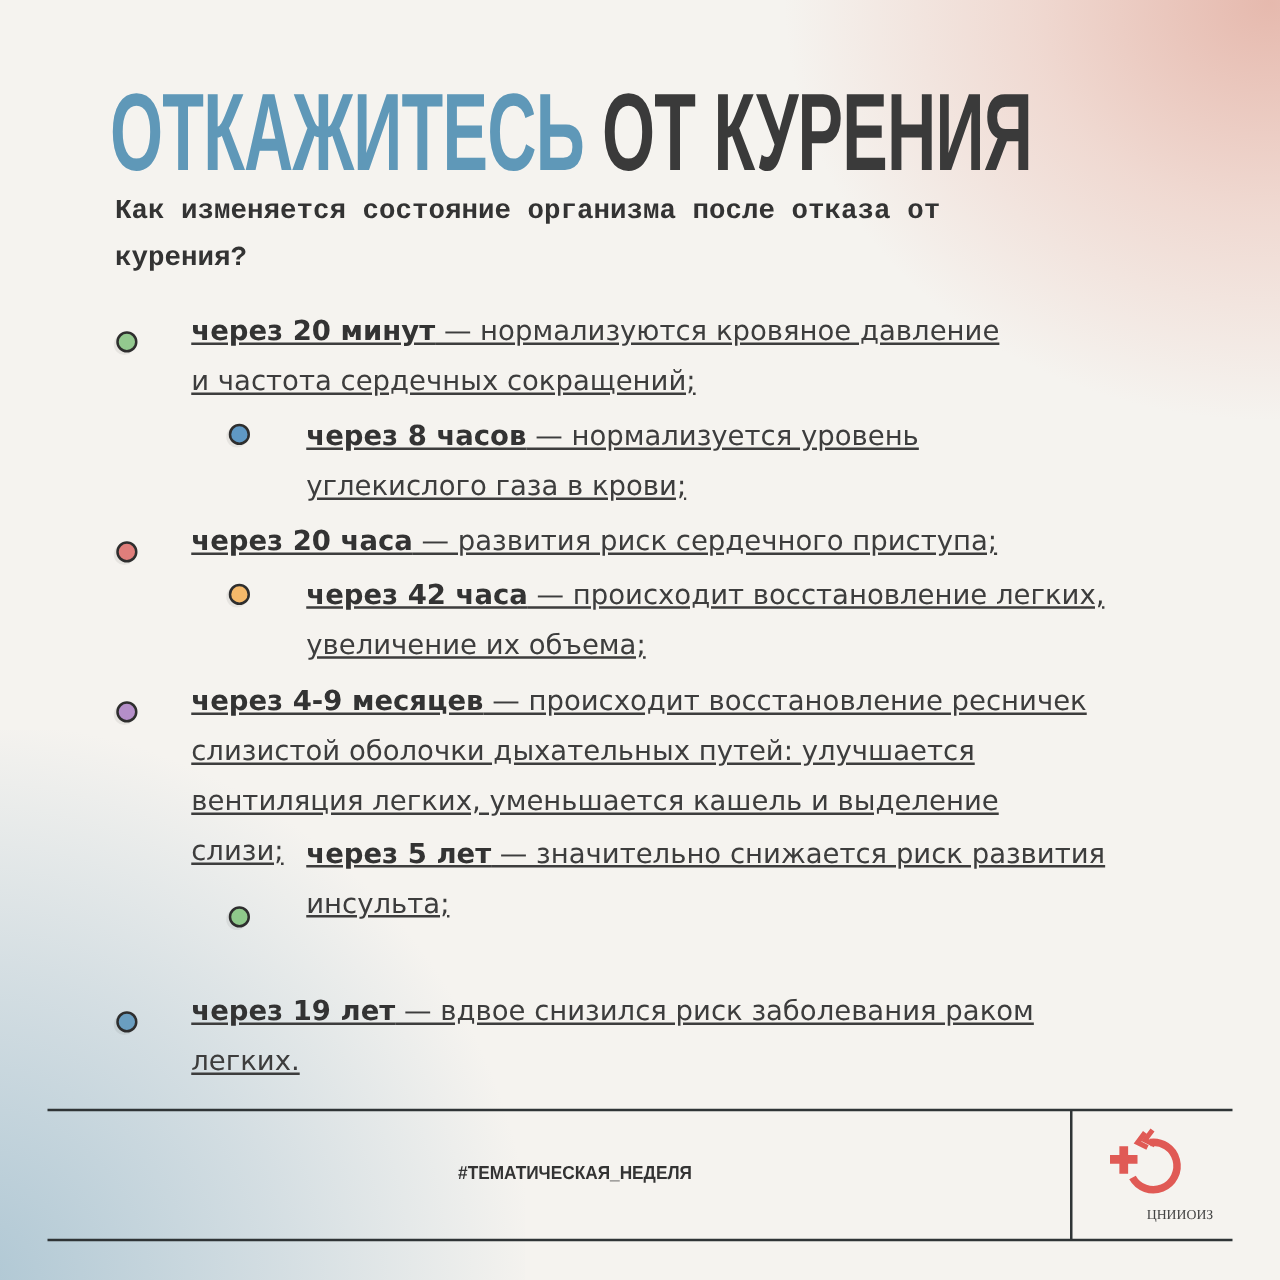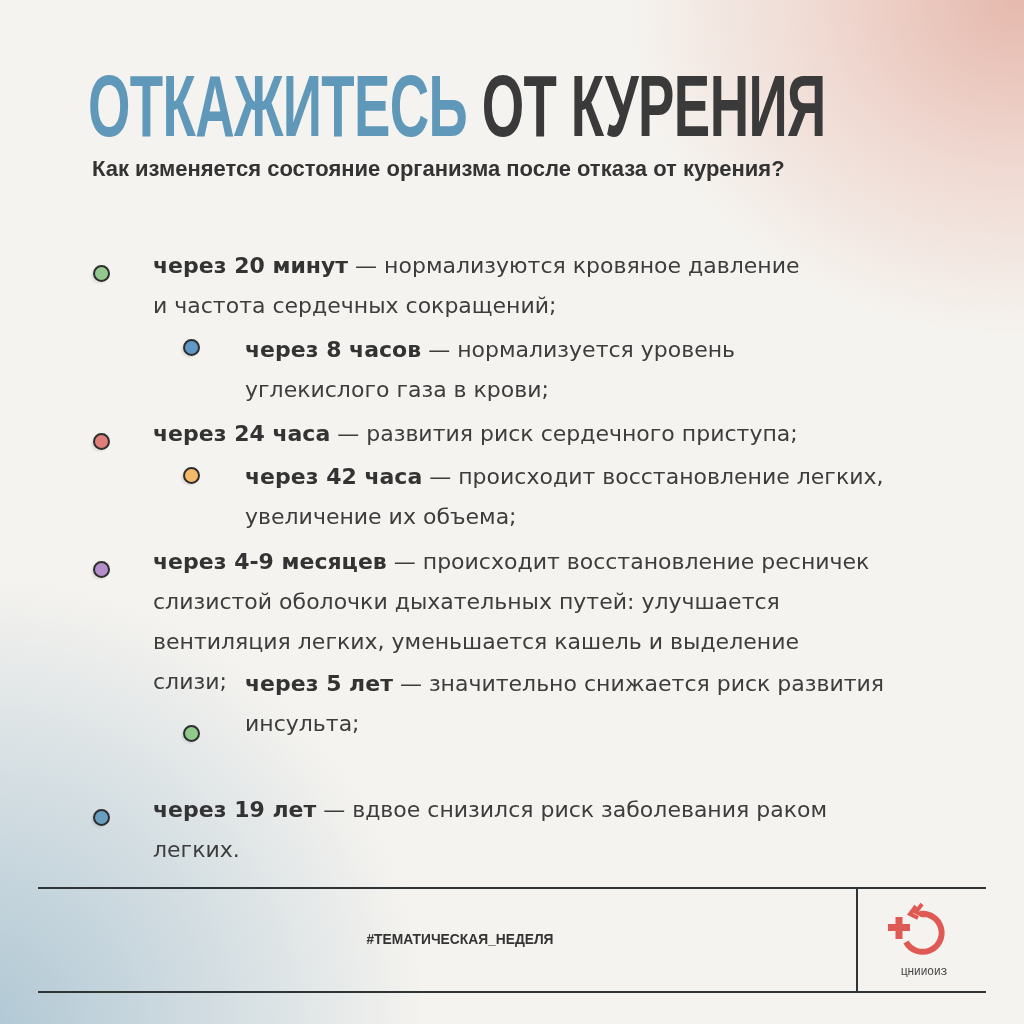--- a/index.html
+++ b/index.html
@@ -22,41 +22,41 @@
   .title {
     position:absolute; left:88px; top:56px; margin:0;
     font-family:"Liberation Sans", sans-serif; font-weight:bold;
     font-size:88px; line-height:100px; letter-spacing:-1px;
     transform:scaleX(0.62); transform-origin:left top; white-space:nowrap;
   }
   .title .blue { color:#5f98b8; }
   .title .dark { color:#3a3a3a; }
   .subtitle {
     position:absolute; left:92px; top:150px; width:700px; margin:0;
-    font-family:Liberation Sans, sans-serif; font-weight:bold;
+    font-family:Liberation Mono, monospace; font-weight:bold;
     font-size:22px; line-height:38px; color:#333;
   }
   .items { position:absolute; left:0; top:0; width:1024px; }
-  .item { position:absolute; font-size:22px; line-height:40px; color:#3d3d3d; }
+  .item { position:absolute; font-size:22px; line-height:40px; color:#3d3d3d;text-decoration:underline; }
   .item b { font-weight:bold; color:#333; }
   .dot {
     position:absolute; width:13px; height:13px; border-radius:50%;
     border:2px solid #2e2e2e; box-shadow:-2px 2px 0 rgba(0,0,0,0.06);
   }
   .footer-line { position:absolute; height:2px; background:#2f3436; }
   .footer-vline { position:absolute; width:2px; background:#2f3436; }
   .hashtag {
     position:absolute; left:330px; top:930px; width:260px; text-align:center;
     font-family:"Liberation Sans", sans-serif; font-weight:bold;
     font-size:15px; color:#333; transform:scaleX(0.92);
   }
   .logo { position:absolute; left:880px; top:902px; width:80px; height:60px; }
   .logo-text {
-    position:absolute; left:874px; top:966px; width:100px; text-align:center;
-    font-family:Liberation Mono, monospace; font-size:11px; color:#444;
+    position:absolute; left:894px; top:966px; width:100px; text-align:center;
+    font-family:Liberation Serif, serif; font-size:11px; color:#444;
   }
 </style>
 </head>
 <body>
 
 <div class="bg-pink"></div>
 <div class="bg-blue"></div>
 
 <h1 class="title"><span class="blue">ОТКАЖИТЕСЬ</span> <span class="dark">ОТ КУРЕНИЯ</span></h1>
 
@@ -64,21 +64,21 @@
 
 <div class="items">
 
   <span class="dot" style="left:93px;top:265px;background:#93c98f"></span>
   <div class="item" style="left:153px;top:246px;width:660px"><b>через 20 минут</b><span> — нормализуются кровяное давление и частота сердечных сокращений;</span></div>
 
   <span class="dot" style="left:183px;top:339px;background:#5f98c4"></span>
   <div class="item" style="left:245px;top:330px;width:600px"><b>через 8 часов</b><span> — нормализуется уровень углекислого газа в крови;</span></div>
 
   <span class="dot" style="left:93px;top:433px;background:#e07e7b"></span>
-  <div class="item" style="left:153px;top:414px;width:820px"><b>через 24 часа</b><span> — развития риск сердечного приступа;</span></div>
+  <div class="item" style="left:153px;top:414px;width:820px"><b>через 20 часа</b><span> — развития риск сердечного приступа;</span></div>
 
   <span class="dot" style="left:183px;top:467px;background:#f5b96a"></span>
   <div class="item" style="left:245px;top:457px;width:660px"><b>через 42 часа</b><span> — происходит восстановление легких, увеличение их объема;</span></div>
 
   <span class="dot" style="left:93px;top:561px;background:#b58fc9"></span>
   <div class="item" style="left:153px;top:542px;width:720px"><b>через 4-9 месяцев</b><span> — происходит восстановление ресничек слизистой оболочки дыхательных путей: улучшается вентиляция легких, уменьшается кашель и выделение слизи;</span></div>
 
   <span class="dot" style="left:183px;top:725px;background:#8fc98b"></span>
   <div class="item" style="left:245px;top:664px;width:640px"><b>через 5 лет</b><span> — значительно снижается риск развития инсульта;</span></div>
 

